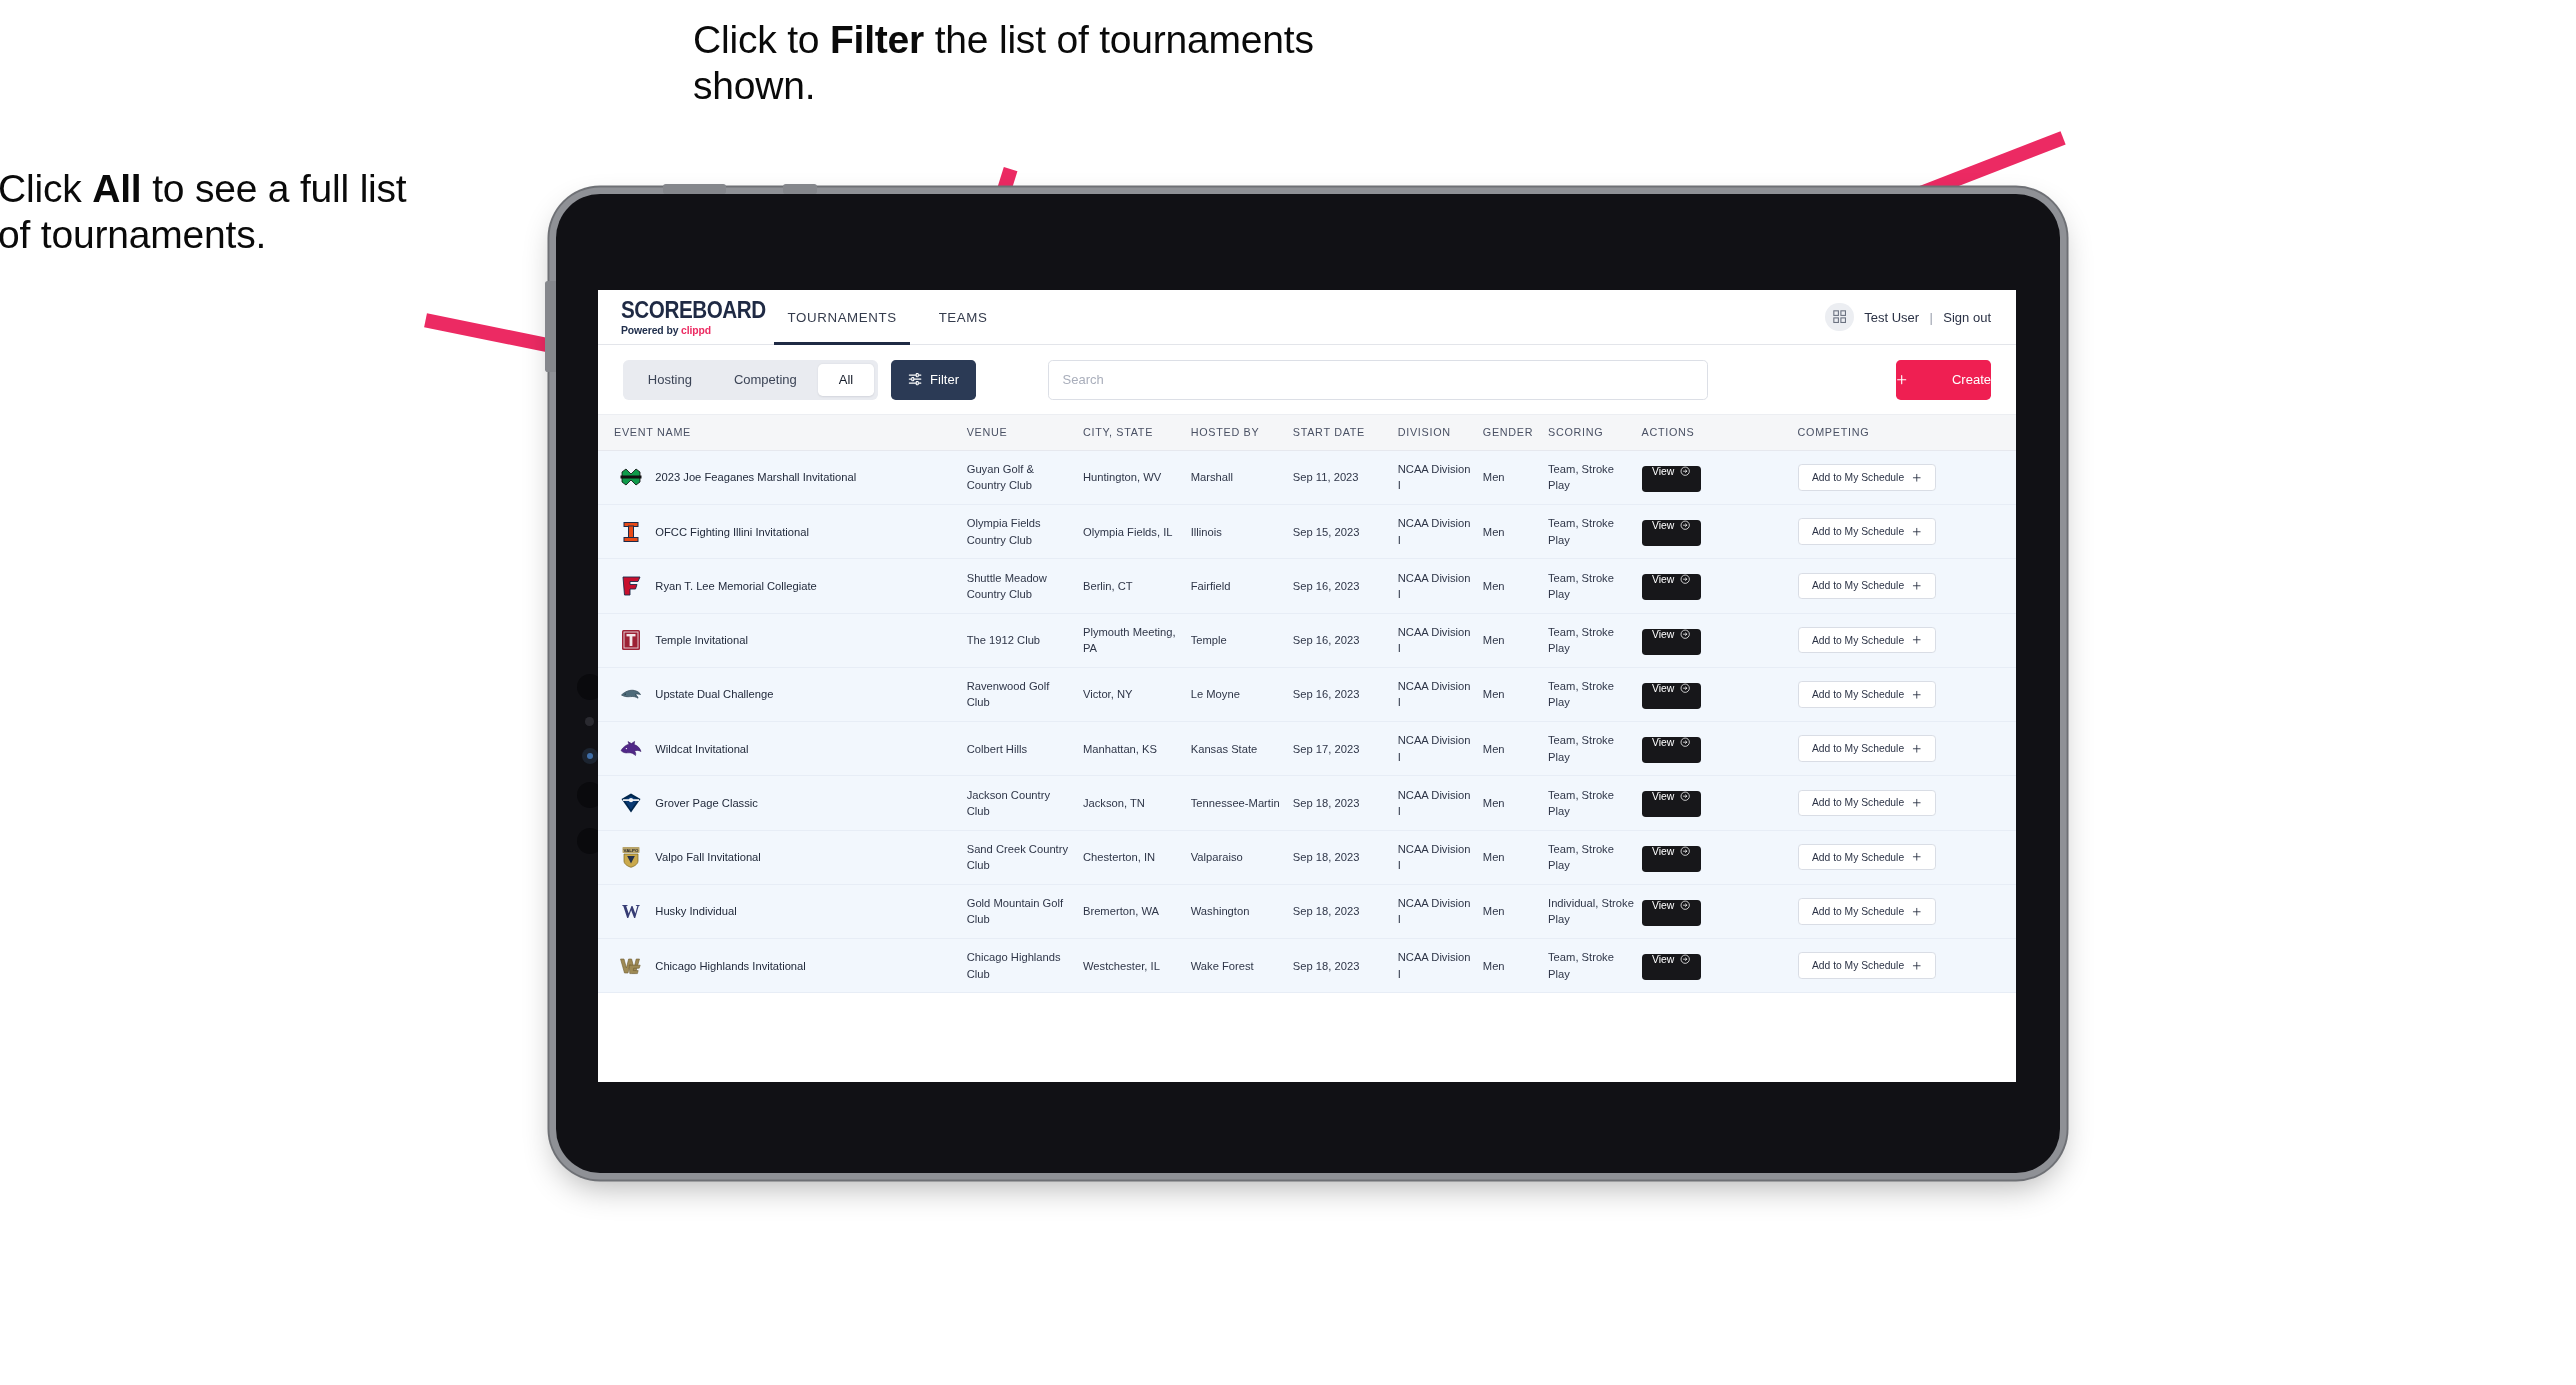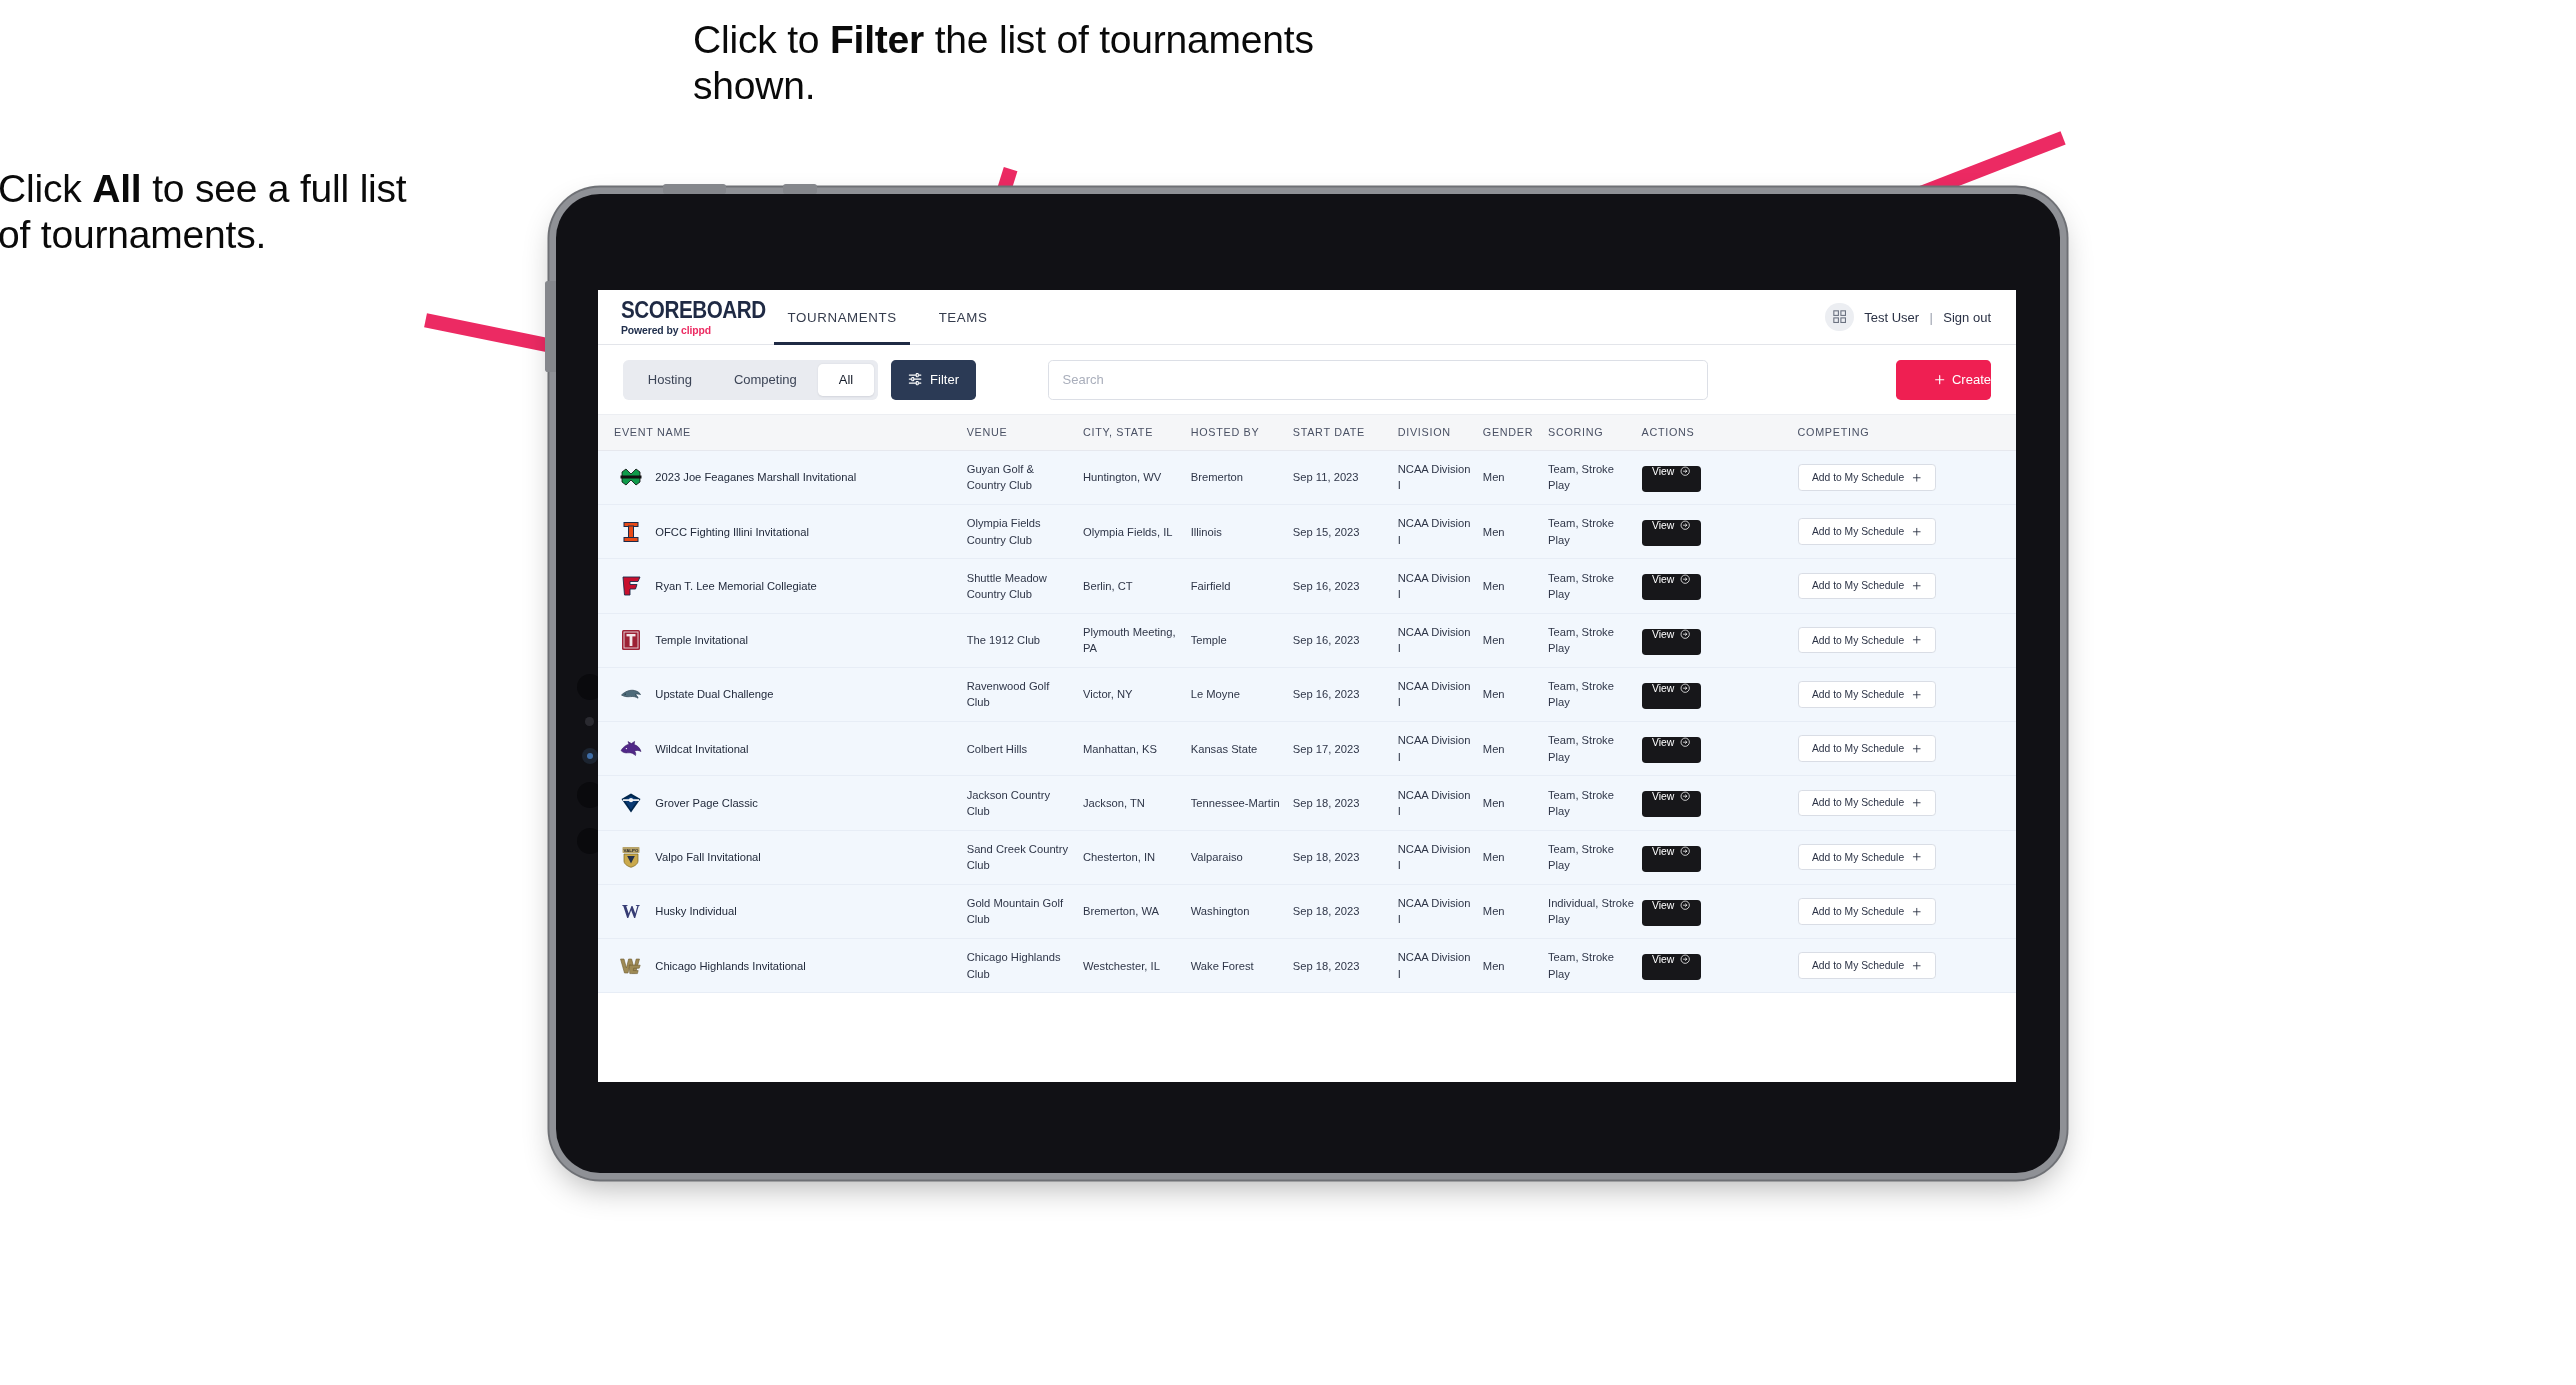--- a/index.html
+++ b/index.html
@@ -117,21 +117,21 @@
   }
   #filter-btn svg { width:14.2px; height:14.2px; }
   #search-wrap { margin-left:59px; flex:1; max-width:660px; }
   #search-input {
     width:100%; height:40px; border:0.9px solid #dcdfe6; border-radius:4.7px;
     padding:0 13.3px; font-size:13px; color:#2b3245; background:#fff;
     font-family:"Liberation Sans", sans-serif;
   }
   #search-input::placeholder { color:#a9aebb; }
   #create-btn {
-    margin-left:auto; display:flex; align-items:center; justify-content:flex-end; gap:6.6px;
+    margin-left:auto; display:flex; align-items:center; justify-content:space-between; gap:6.6px;
     background:#ef1f52; color:#fff; border:none; border-radius:4.7px;
     height:40px; width:95px; font-size:13px; cursor:pointer;
     font-family:"Liberation Sans", sans-serif;
   }
 
   
   #table { width:100%; border-collapse:collapse; table-layout:fixed; }
   #table thead th {
     background:#f5f6f8; text-align:left; font-weight:400;
     font-size:10.8px; letter-spacing:0.7px; color:#4a5164;
@@ -297,21 +297,21 @@
                         <path d="M3 7 L7 4 L12 9 L17 4 L21 7 L21 17 L17 20 L12 15 L7 20 L3 17 Z"></path>
                       </g>
                       <rect x="1.5" y="10.5" width="21" height="3" fill="#111"></rect>
                     </svg>
                   </span>
                   <span class="evt-name">2023 Joe Feaganes Marshall Invitational</span>
                 </div>
               </td>
               <td>Guyan Golf &amp; Country Club</td>
               <td>Huntington, WV</td>
-              <td>Bremerton</td>
+              <td>Marshall</td>
               <td>Sep 11, 2023</td>
               <td>NCAA Division I</td>
               <td>Men</td>
               <td>Team, Stroke Play</td>
               <td><button class="btn-view">
                   <span>View</span>
                   <svg viewBox="0 0 16 16">
                     <circle cx="8" cy="8" r="6.4" fill="none" stroke="#fff" stroke-width="1.2"></circle>
                     <path d="M5.4 8 H10.4 M8.5 6.1 L10.6 8 L8.5 9.9" stroke="#fff" stroke-width="1.2" fill="none" stroke-linecap="round" stroke-linejoin="round"></path>
                   </svg>

